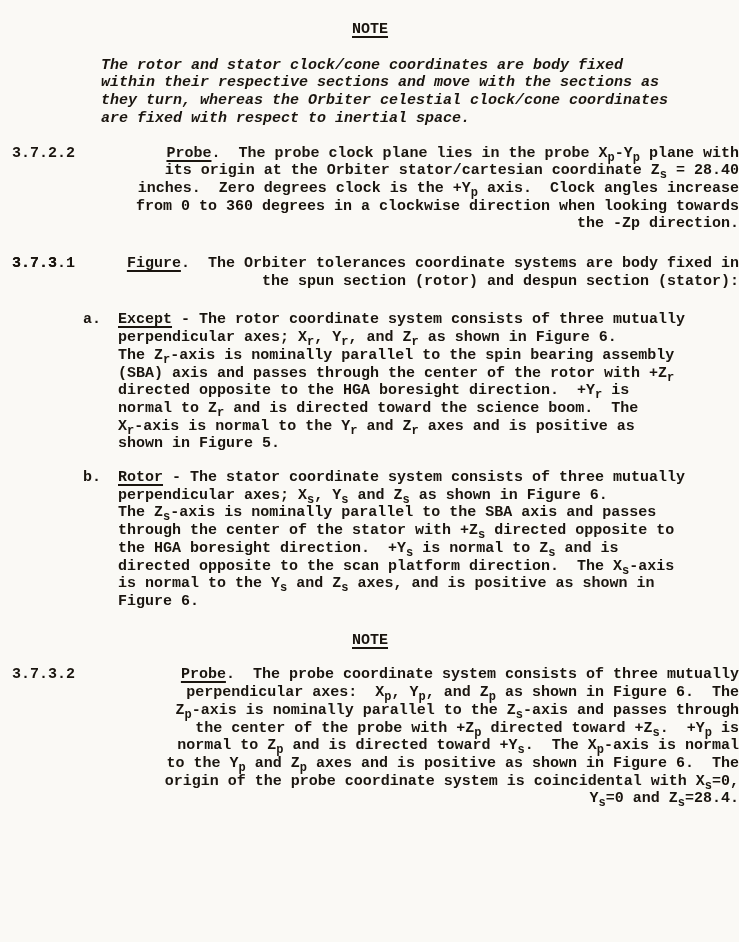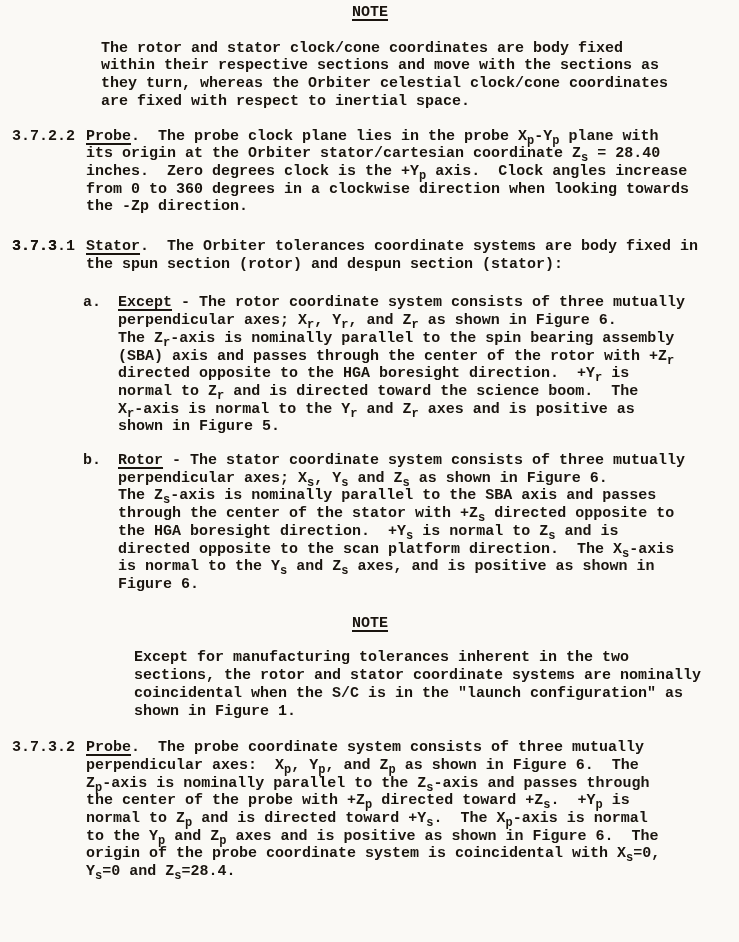--- a/index.html
+++ b/index.html
@@ -8,38 +8,38 @@
     width: 739px;
     height: 942px;
     background: var(--paper, #faf9f5);
     color: var(--ink, #1a150f);
     font-family: "Liberation Mono", "DejaVu Sans Mono", monospace;
     font-size: 15px;
     line-height: 17.7px;
     font-weight: 700;
     overflow: hidden;
   }
-  .doc { position: absolute; inset: 0; padding-top: 4px; }
+  .doc { position: absolute; inset: 0; padding-top: 21px; }
   .pre { white-space: pre; }
   .u {
     text-decoration: underline;
     text-underline-offset: 3px;
     text-decoration-thickness: 1.5px;
   }
   sub {
     font-size: 0.8em;
     vertical-align: -0.35em;
     line-height: 0;
   }
   .note-title { padding-left: 352px; }
   .note-title.mb { margin-bottom: 18px; }
   .note-title.mb2 { margin-bottom: 17px; }
-  .note-body-top { margin-left: 101px; margin-bottom: 17px; }
+  .note-body-top { margin-left: 101px; margin-bottom: 17px; font-style: italic; }
   .note-body-mid { margin-left: 134px; margin-bottom: 19px; }
-  .sec { position: relative; }
+  .sec { position: relative; text-align: right; }
   .sec-num { position: absolute; left: 12px; top: 0; }
   .sec-body { margin-left: 86px; }
   .mb22 { margin-bottom: 22px; }
   .mb21 { margin-bottom: 21px; }
   .mb17 { }
   .mb16 { margin-bottom: 16px; }
   .item { position: relative; }
   .item-marker { position: absolute; left: 83px; top: 0; }
   .item-body { margin-left: 118px; }
 </style>
@@ -65,21 +65,21 @@
 from 0 to 360 degrees in a clockwise direction when looking towards
 the -Zp direction.</span></div>
     </div>
 
     <div class="sec mb17">
       <span class="sec-num">3.7.3</span>
     </div>
 
     <div class="sec mb21">
       <span class="sec-num">3.7.3.1</span>
-      <div class="sec-body pre"><span class="u">Stator</span><span>.  The Orbiter tolerances coordinate systems are body fixed in
+      <div class="sec-body pre"><span class="u">Figure</span><span>.  The Orbiter tolerances coordinate systems are body fixed in
 the spun section (rotor) and despun section (stator):</span></div>
     </div>
 
     <div class="item mb16">
       <span class="item-marker">a.</span>
       <div class="item-body pre"><span class="u">Except</span><span> - The rotor coordinate system consists of three mutually
 perpendicular axes; X<sub>r</sub>, Y<sub>r</sub>, and Z<sub>r</sub> as shown in Figure 6.
 The Z<sub>r</sub>-axis is nominally parallel to the spin bearing assembly
 (SBA) axis and passes through the center of the rotor with +Z<sub>r</sub>
 directed opposite to the HGA boresight direction.  +Y<sub>r</sub> is
@@ -96,24 +96,20 @@
 through the center of the stator with +Z<sub>s</sub> directed opposite to
 the HGA boresight direction.  +Y<sub>s</sub> is normal to Z<sub>s</sub> and is
 directed opposite to the scan platform direction.  The X<sub>s</sub>-axis
 is normal to the Y<sub>s</sub> and Z<sub>s</sub> axes, and is positive as shown in
 Figure 6.</span></div>
     </div>
 
     <div class="note-title mb2">
       <span class="u">NOTE</span>
     </div>
-    <div class="pre note-body-mid">Except for manufacturing tolerances inherent in the two
-sections, the rotor and stator coordinate systems are nominally
-coincidental when the S/C is in the "launch configuration" as
-shown in Figure 1.</div>
 
     <div class="sec">
       <span class="sec-num">3.7.3.2</span>
       <div class="sec-body pre"><span class="u">Probe</span><span>.  The probe coordinate system consists of three mutually
 perpendicular axes:  X<sub>p</sub>, Y<sub>p</sub>, and Z<sub>p</sub> as shown in Figure 6.  The
 Z<sub>p</sub>-axis is nominally parallel to the Z<sub>s</sub>-axis and passes through
 the center of the probe with +Z<sub>p</sub> directed toward +Z<sub>s</sub>.  +Y<sub>p</sub> is
 normal to Z<sub>p</sub> and is directed toward +Y<sub>s</sub>.  The X<sub>p</sub>-axis is normal
 to the Y<sub>p</sub> and Z<sub>p</sub> axes and is positive as shown in Figure 6.  The
 origin of the probe coordinate system is coincidental with X<sub>s</sub>=0,

